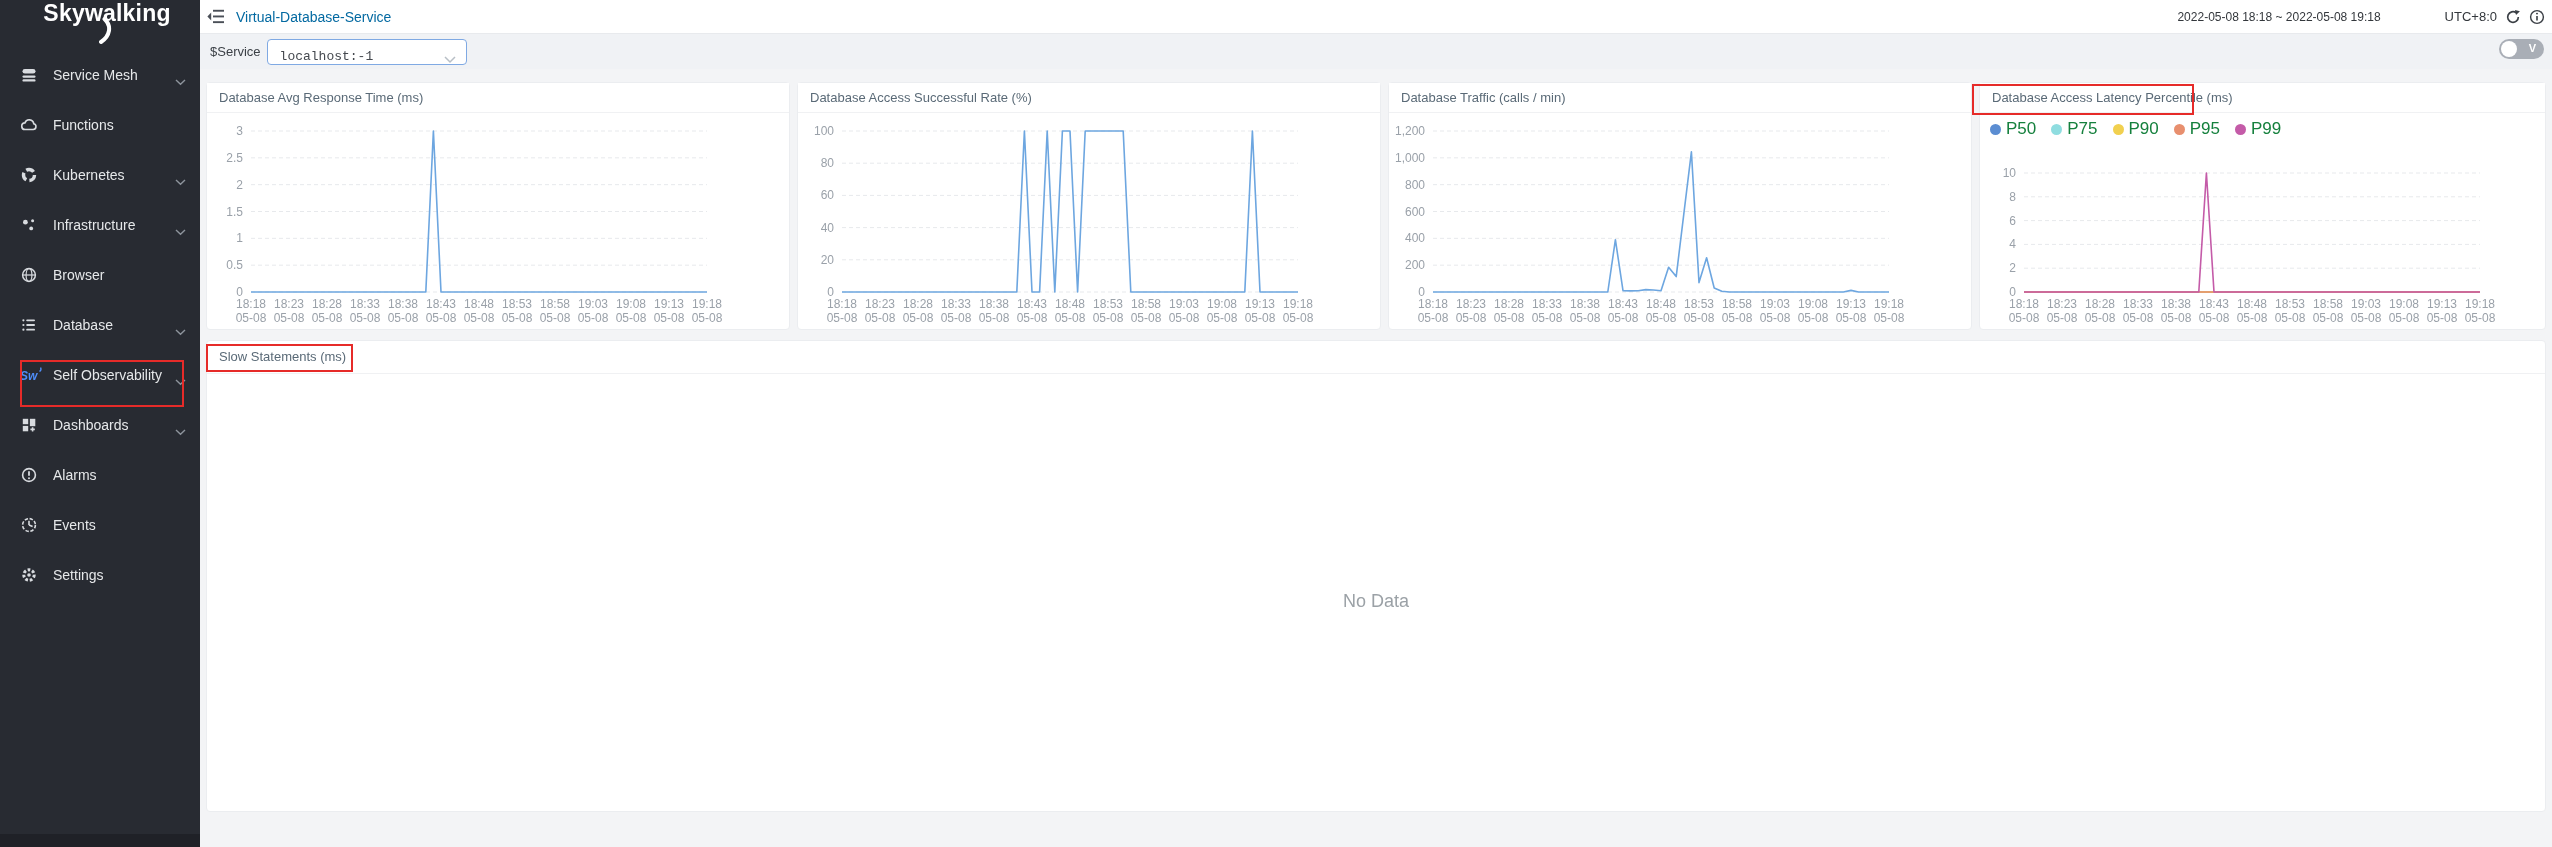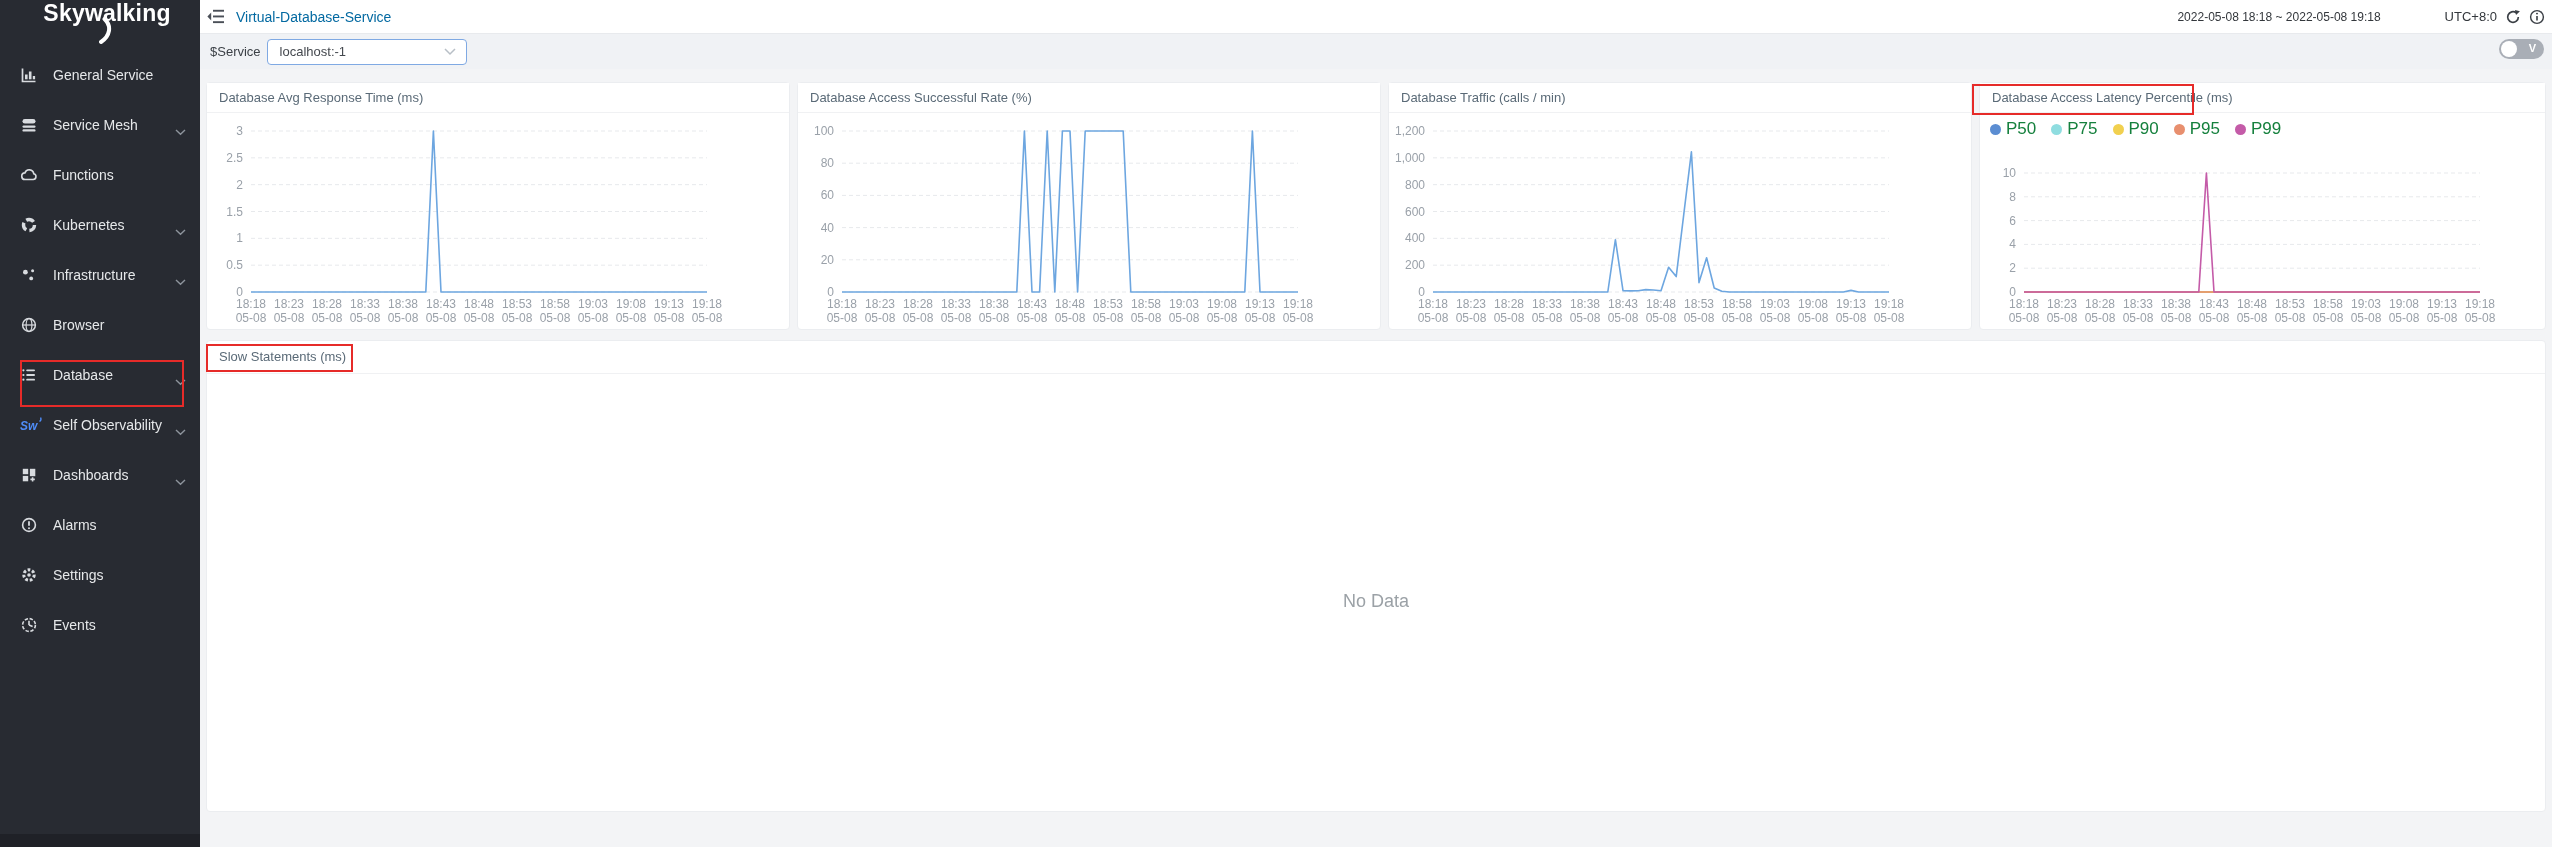--- a/index.html
+++ b/index.html
@@ -25,21 +25,21 @@
   .page-title{margin-left:12px;font-size:14px;color:#0369a1;}
   .topbar-right{margin-left:auto;display:flex;align-items:center;padding-right:7px;}
   .time-range{font-size:12px;color:#33373c;cursor:pointer;}
   .utc{font-size:13px;color:#33373c;margin-left:64px;cursor:pointer;}
   .tb-ico{margin-left:8px;display:flex;align-items:center;cursor:pointer;}
   
   .toolbar{position:absolute;left:200px;top:34px;width:2352px;height:35px;background:#f0f2f5;
     display:flex;align-items:center;z-index:2;}
   .service-label{margin-left:10px;font-size:13px;color:#3c4147;}
   .select{margin-left:6px;width:198px;height:24px;background:#fff;border:1px solid #7fa9e3;border-radius:4px;
-    display:flex;align-items:center;cursor:pointer;}
+    display:flex;align-items:flex-end;cursor:pointer;font-family:Liberation Mono, monospace;}
   .select-value{margin-left:12px;font-size:13px;color:#44484e;flex:1;}
   .select-chev{margin-right:10px;display:flex;}
   .switch{position:absolute;right:8px;top:5px;width:45px;height:20px;border-radius:10px;background:#a9aeb6;cursor:pointer;}
   .switch-knob{position:absolute;left:2px;top:2px;width:16px;height:16px;border-radius:50%;background:#fff;}
   .switch-label{position:absolute;right:8px;top:3px;font-size:11px;color:#fff;font-weight:bold;}
   
   .panel{position:absolute;background:#fff;border:1px solid #ebedf0;border-radius:4px;box-sizing:border-box;}
   .panel-title{height:29px;line-height:29px;padding:0 12px;font-size:13px;color:#5a6a77;
     border-bottom:1px solid #f0f1f3;white-space:nowrap;overflow:hidden;}
   .chart-svg{position:absolute;left:0;top:0;}
@@ -62,31 +62,20 @@
     <span class="logo-swoosh">
       <svg width="15" height="28" viewBox="0 0 15 28">
           <path d="M2 25 C 11 19 13 9 5.5 2" fill="none" stroke="#ffffff" stroke-width="4" stroke-linecap="round"></path>
         </svg>
     </span>
   </div>
   <nav id="nav">
       <div class="nav-item">
         <span class="nav-ico">
           <svg width="18" height="18" viewBox="0 0 18 18">
-            <path d="M2.5 2.5 V15.5 H15.5" fill="none" stroke="#d8dbdf" stroke-width="1.7"></path>
-            <rect x="5" y="8.5" width="2.6" height="4.8" fill="#d8dbdf"></rect>
-            <rect x="8.9" y="5.5" width="2.6" height="7.8" fill="#d8dbdf"></rect>
-            <rect x="12.8" y="10" width="2.3" height="3.3" fill="#d8dbdf"></rect>
-          </svg>
-        </span>
-        <span class="nav-label">General Service</span>
-      </div>
-      <div class="nav-item">
-        <span class="nav-ico">
-          <svg width="18" height="18" viewBox="0 0 18 18">
             <rect x="2.5" y="3" width="13" height="4.6" rx="2.3" fill="#d8dbdf"></rect>
             <rect x="2.5" y="9.4" width="13" height="2.4" rx="1.2" fill="#d8dbdf"></rect>
             <rect x="2.5" y="13.2" width="13" height="2.4" rx="1.2" fill="#d8dbdf"></rect>
           </svg>
         </span>
         <span class="nav-label">Service Mesh</span>
         <span class="nav-chev"><svg width="11" height="7" viewBox="0 0 11 7">
             <polyline points="1,1 5.5,5.3 10,1" fill="none" stroke="#8d949c" stroke-width="1.4"></polyline>
           </svg></span>
       </div>
@@ -180,34 +169,34 @@
             <circle cx="9" cy="9" r="6.4" fill="none" stroke="#d8dbdf" stroke-width="1.6"></circle>
             <line x1="9" y1="5.2" x2="9" y2="9.8" stroke="#d8dbdf" stroke-width="1.8"></line>
             <circle cx="9" cy="12.3" r="1" fill="#d8dbdf"></circle>
           </svg>
         </span>
         <span class="nav-label">Alarms</span>
       </div>
       <div class="nav-item">
         <span class="nav-ico">
           <svg width="18" height="18" viewBox="0 0 18 18">
+            <circle cx="9" cy="9" r="6.4" fill="none" stroke="#d8dbdf" stroke-width="1.6" stroke-dasharray="3.4 1.6"></circle>
+            <path d="M9 9 L9 4.8 M9 9 L12.6 10.6" stroke="#d8dbdf" stroke-width="1.6" fill="none"></path>
+          </svg>
+        </span>
+        <span class="nav-label">Events</span>
+      </div>
+      <div class="nav-item">
+        <span class="nav-ico">
+          <svg width="18" height="18" viewBox="0 0 18 18">
             <circle cx="9" cy="9" r="5.2" fill="none" stroke="#d8dbdf" stroke-width="3" stroke-dasharray="2.7 1.8"></circle>
             <circle cx="9" cy="9" r="1.8" fill="#d8dbdf"></circle>
           </svg>
         </span>
         <span class="nav-label">Settings</span>
-      </div>
-      <div class="nav-item">
-        <span class="nav-ico">
-          <svg width="18" height="18" viewBox="0 0 18 18">
-            <circle cx="9" cy="9" r="6.4" fill="none" stroke="#d8dbdf" stroke-width="1.6" stroke-dasharray="3.4 1.6"></circle>
-            <path d="M9 9 L9 4.8 M9 9 L12.6 10.6" stroke="#d8dbdf" stroke-width="1.6" fill="none"></path>
-          </svg>
-        </span>
-        <span class="nav-label">Events</span>
       </div>
     </nav>
   <div class="sidebar-footer"></div>
 </aside>
 
 <header class="topbar">
   <span class="fold">
     <svg width="17" height="15" viewBox="0 0 17 15">
         <rect x="6" y="0.8" width="11" height="1.9" fill="#4a4f57"></rect>
         <rect x="6" y="6.5" width="11" height="1.9" fill="#4a4f57"></rect>

